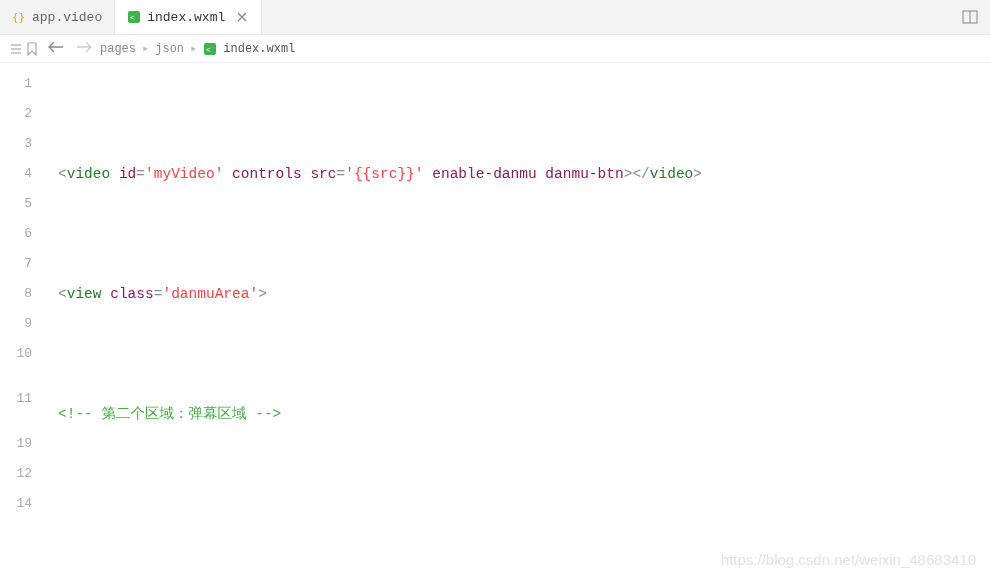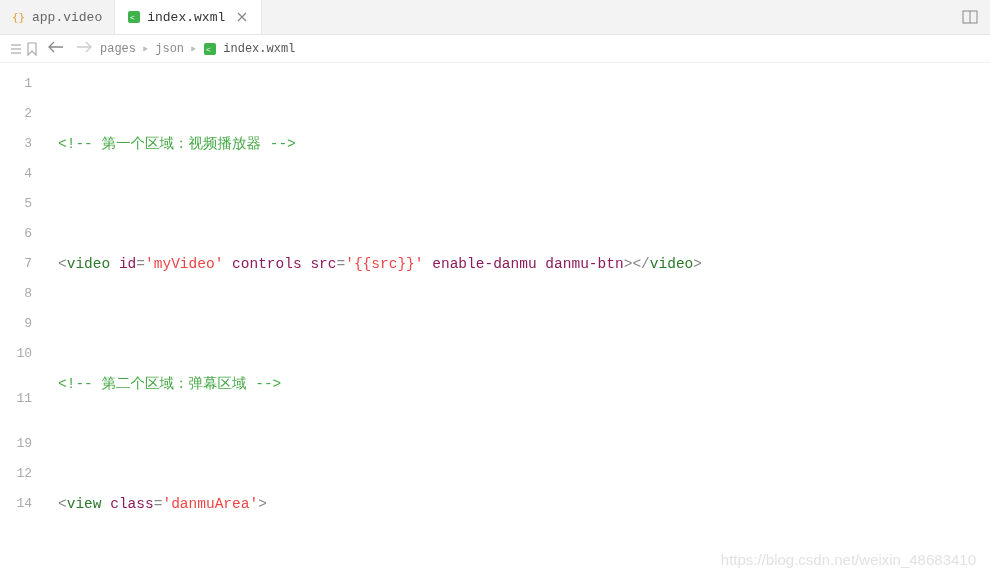--- a/index.html
+++ b/index.html
@@ -122,27 +122,26 @@
     <div class="ln">9</div>
     <div class="ln">10</div>
     <div class="ln" style="height:60px;line-height:60px">11</div>
     <div class="ln">19</div>
     <div class="ln">12</div>
     <div class="ln">14</div>
     <div class="ln"></div>
   </div>
 
   <div class="code">
-    <div class="code-line"><span class="c-comment">&lt;!-- 第一个区域：视频播放器 --&gt;</span></div>
     
     <div class="code-line"><span class="c-punc">&lt;</span><span class="c-tag">video</span> <span class="c-attr">id</span><span class="c-punc">=</span><span class="c-str">'myVideo'</span> <span class="c-attr">controls</span> <span class="c-attr">src</span><span class="c-punc">=</span><span class="c-str">'{{src}}'</span> <span class="c-attr">enable-danmu</span> <span class="c-attr">danmu-btn</span><span class="c-punc">&gt;&lt;/</span><span class="c-tag">video</span><span class="c-punc">&gt;</span></div>
     
+    <div class="code-line"><span class="c-punc">&lt;</span><span class="c-tag">view</span> <span class="c-attr">class</span><span class="c-punc">=</span><span class="c-str">'danmuArea'</span><span class="c-punc">&gt;</span></div>
+    
     <div class="code-line"><span class="c-comment">&lt;!-- 第二个区域：弹幕区域 --&gt;</span></div>
-    
-    <div class="code-line"><span class="c-punc">&lt;</span><span class="c-tag">view</span> <span class="c-attr">class</span><span class="c-punc">=</span><span class="c-str">'danmuArea'</span><span class="c-punc">&gt;</span></div>
     
     
     
     
     
     
     
     
     
     

